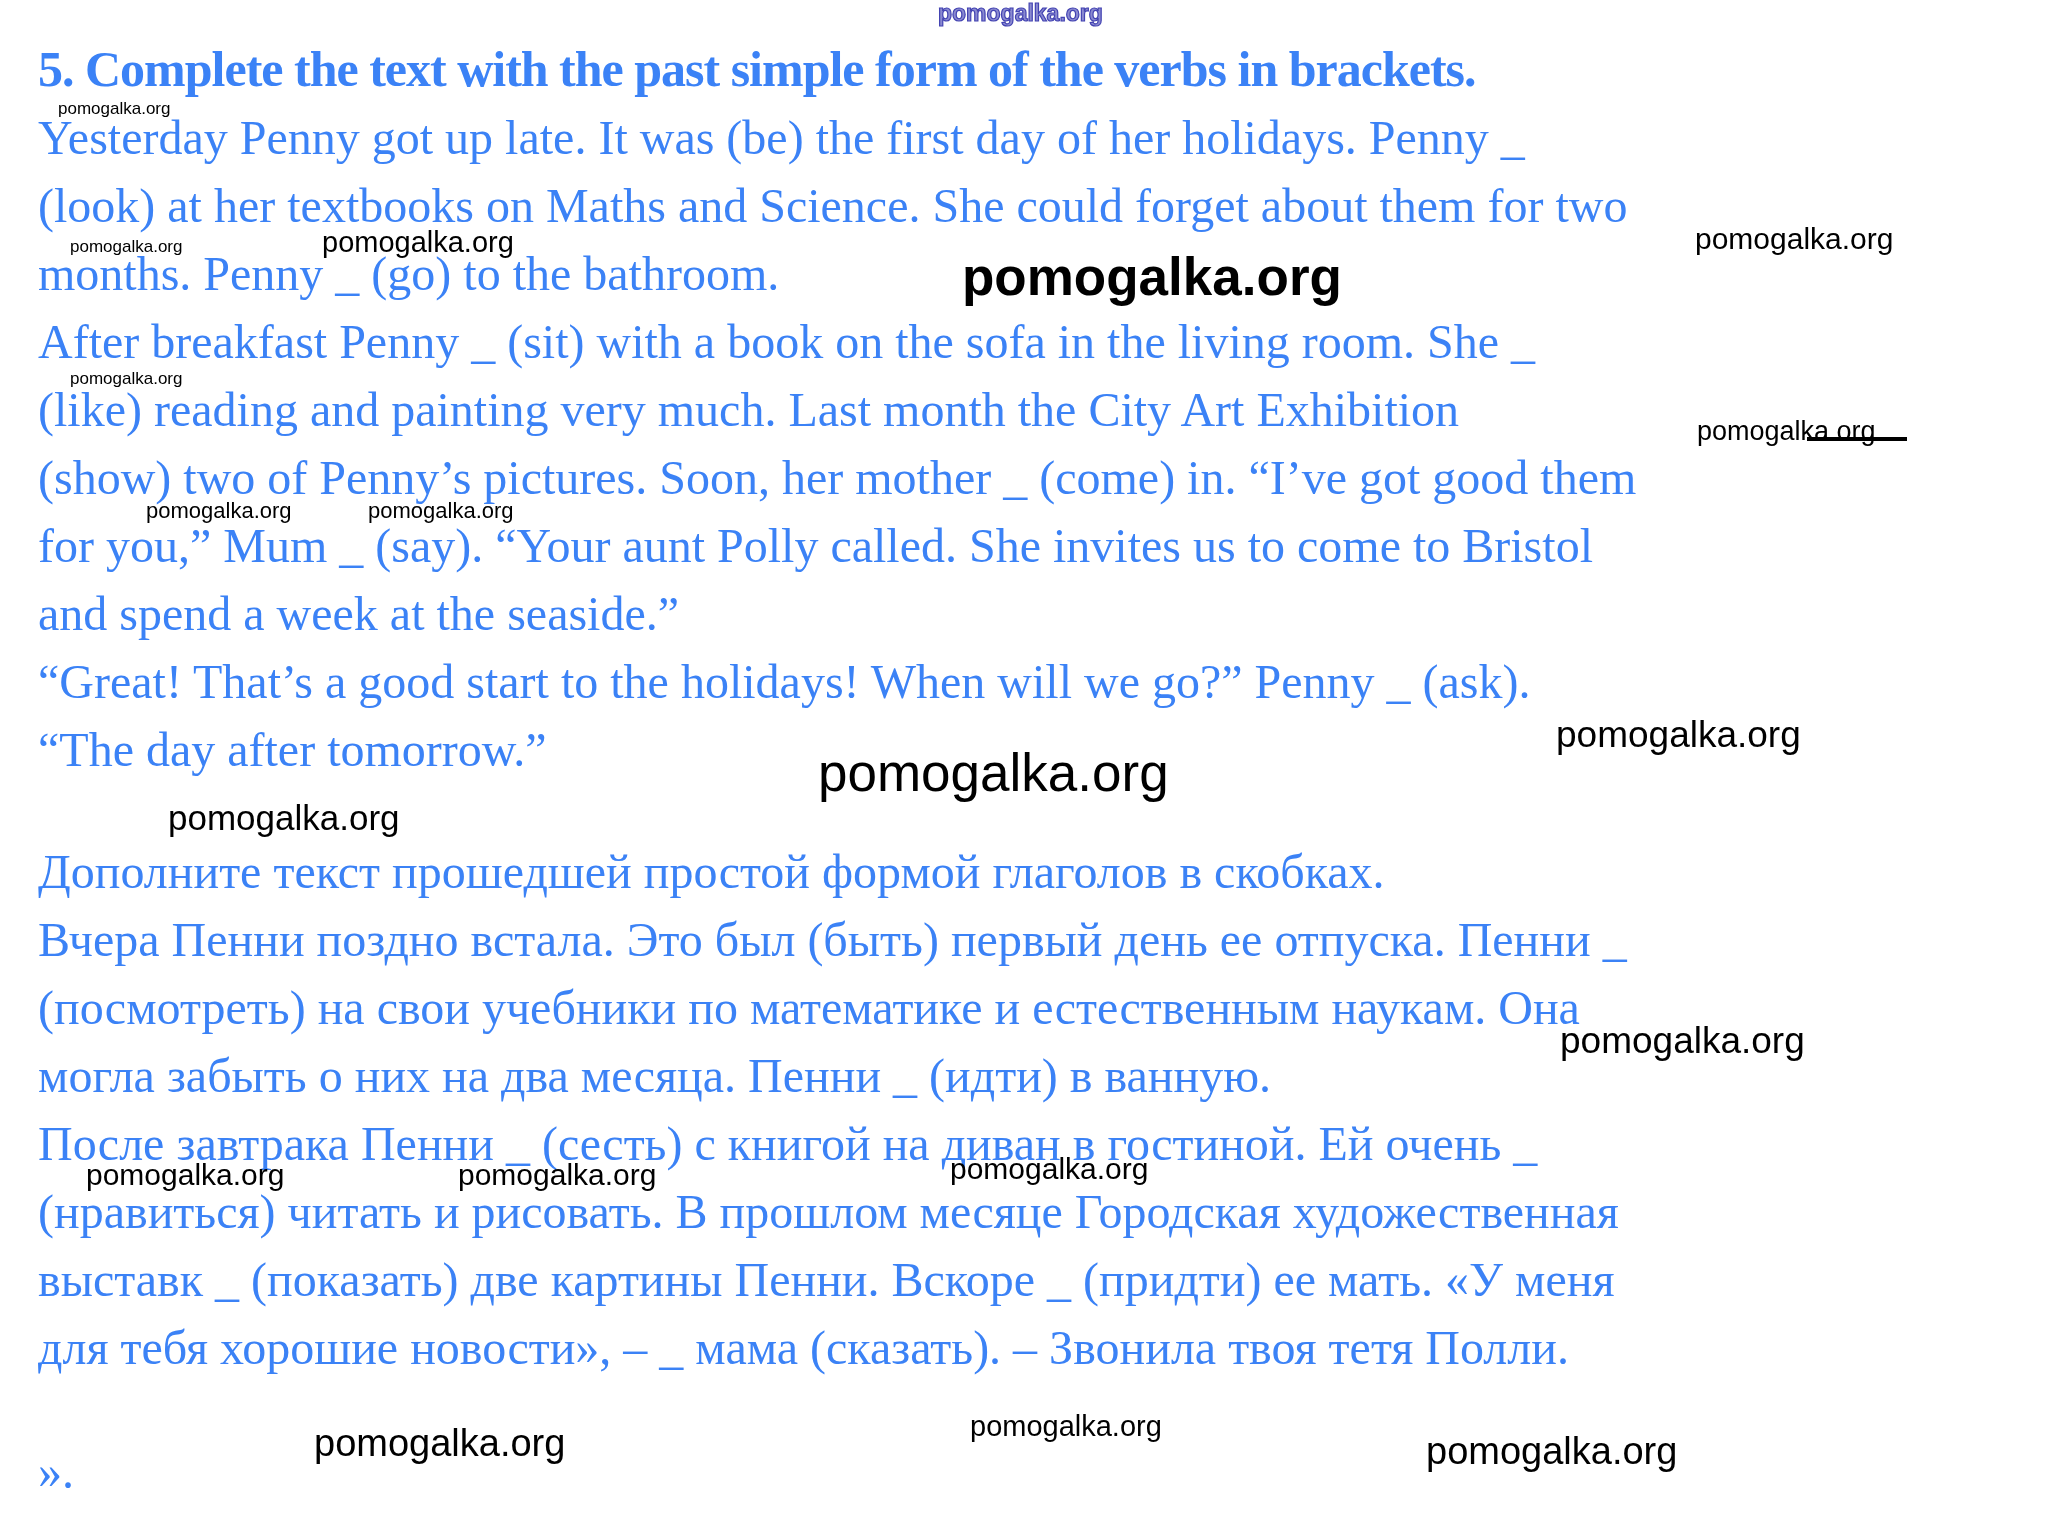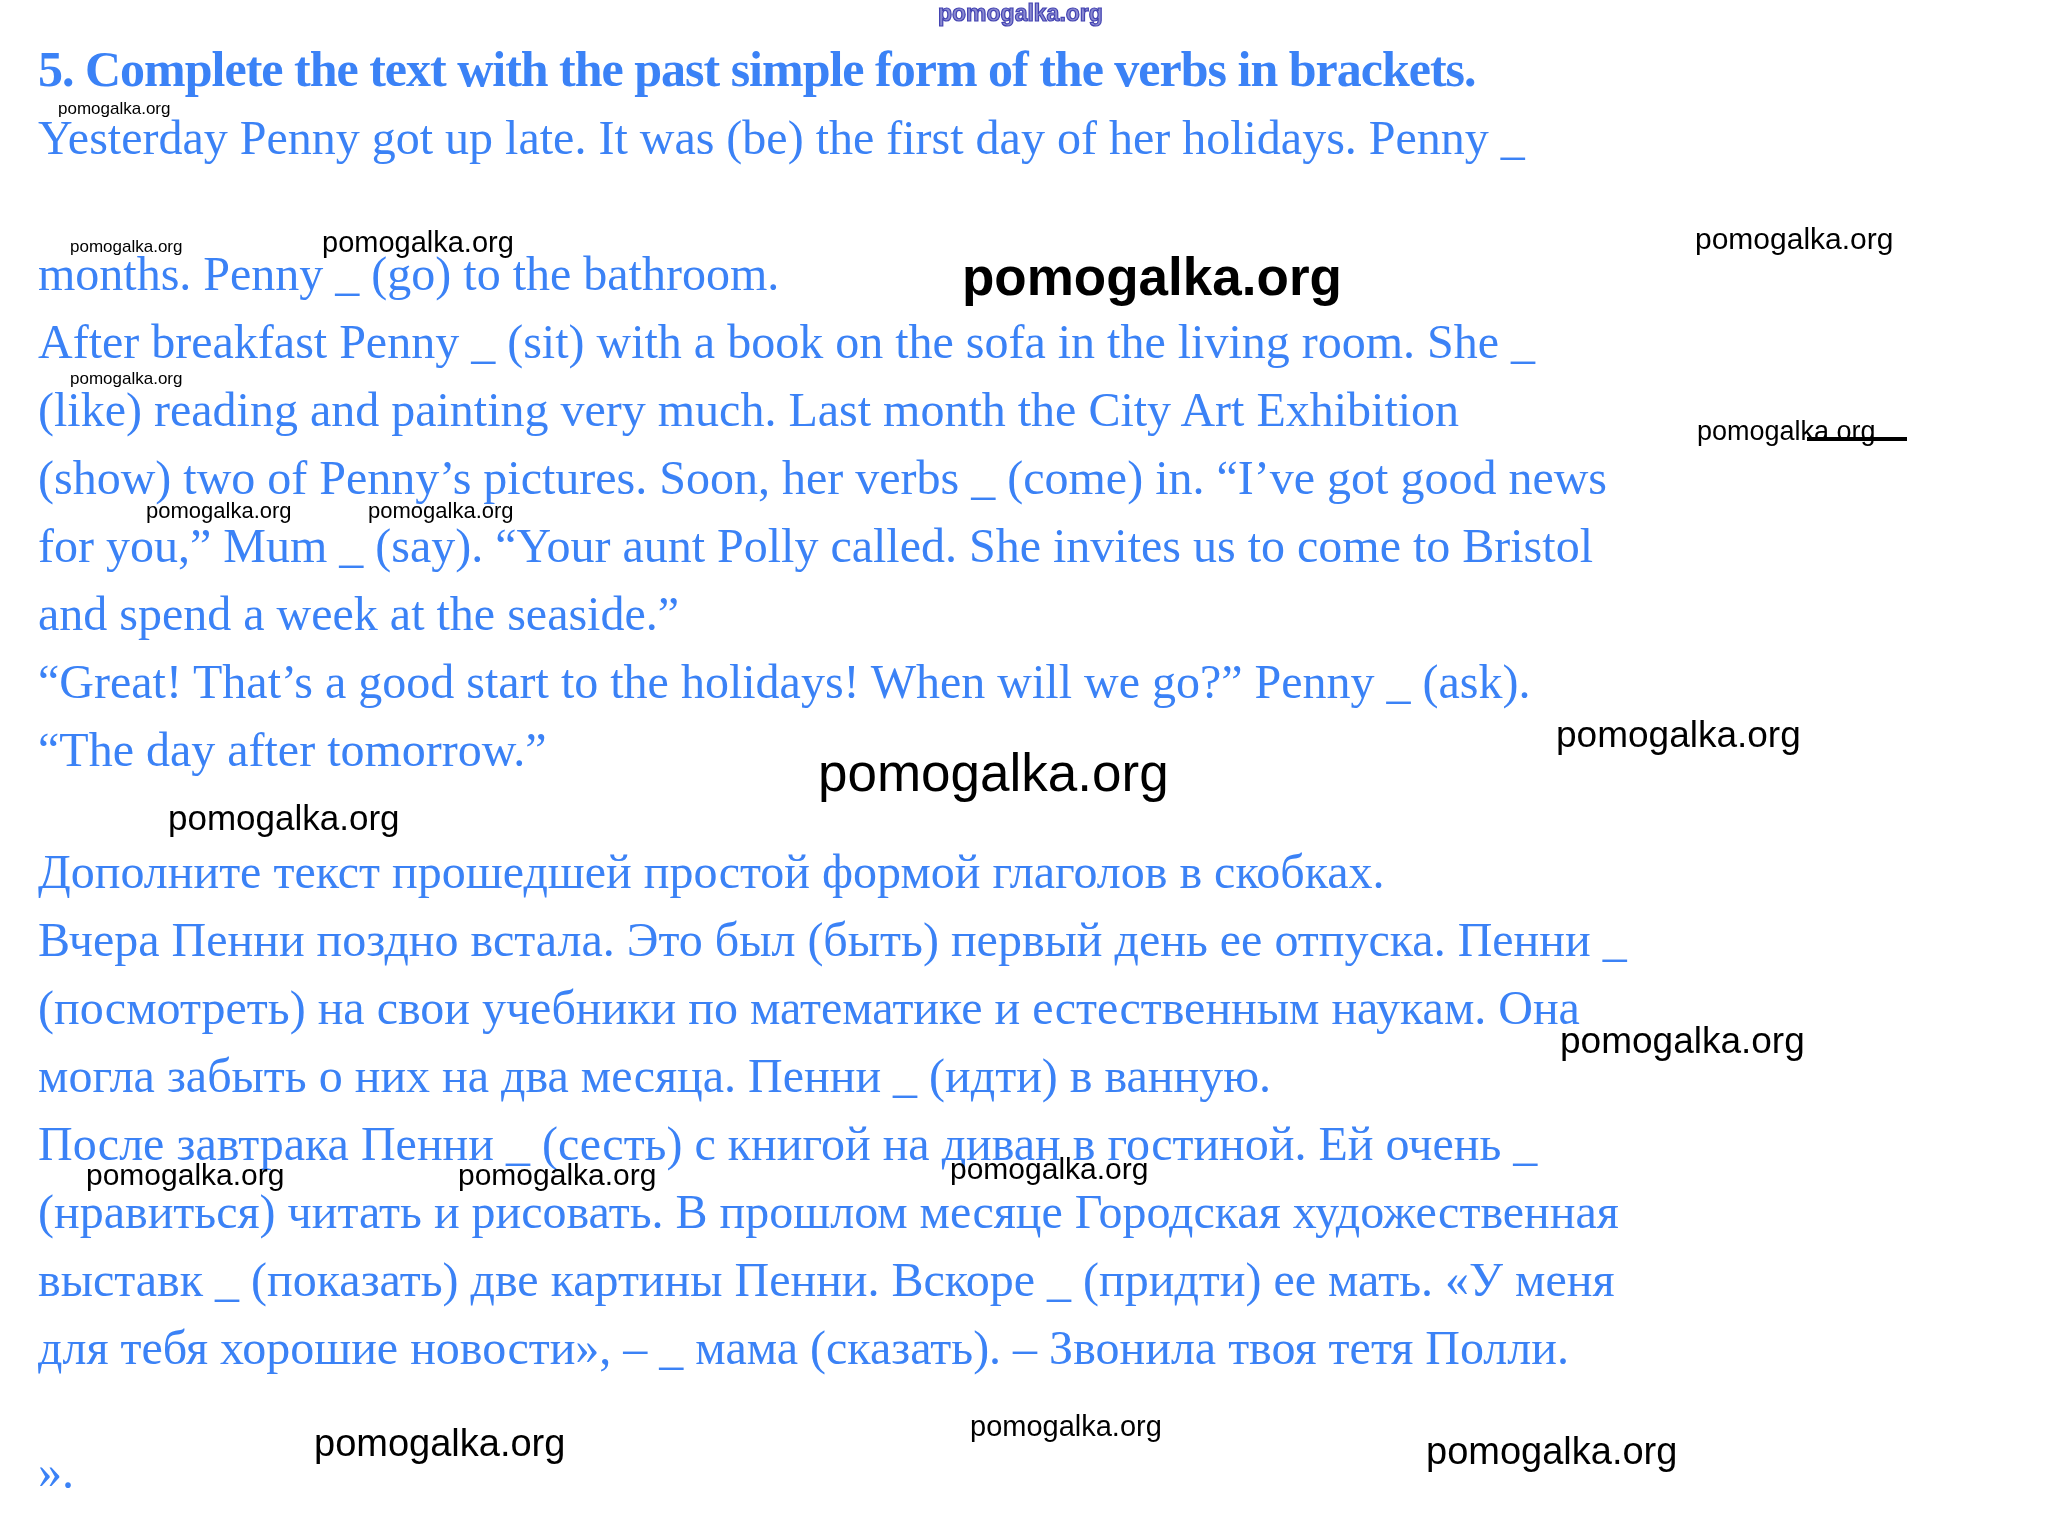--- a/index.html
+++ b/index.html
@@ -44,24 +44,25 @@
   }
 </style>
 </head>
 <body>
 
 <div class="page">
 
   <div class="ln title" style="top:42px">5. Complete the text with the past simple form of the verbs in brackets.</div>
 
   <div class="ln" style="top:112px">Yesterday Penny got up late. It was (be) the first day of her holidays. Penny _</div>
+  <div class="ln" style="top:180px">(look) at her textbooks on Maths and Science. She could forget about them for two</div>
   <div class="ln" style="top:248px">months. Penny _ (go) to the bathroom.</div>
   <div class="ln" style="top:316px">After breakfast Penny _ (sit) with a book on the sofa in the living room. She _</div>
   <div class="ln" style="top:384px">(like) reading and painting very much. Last month the City Art Exhibition</div>
-  <div class="ln" style="top:452px">(show) two of Penny’s pictures. Soon, her verbs _ (come) in. “I’ve got good news</div>
+  <div class="ln" style="top:452px">(show) two of Penny’s pictures. Soon, her mother _ (come) in. “I’ve got good them</div>
   <div class="ln" style="top:520px">for you,” Mum _ (say). “Your aunt Polly called. She invites us to come to Bristol</div>
   <div class="ln" style="top:588px">and spend a week at the seaside.”</div>
   <div class="ln" style="top:656px">“Great! That’s a good start to the holidays! When will we go?” Penny _ (ask).</div>
   <div class="ln" style="top:724px">“The day after tomorrow.”</div>
 
   <div class="ln" style="top:846px">Дополните текст прошедшей простой формой глаголов в скобках.</div>
   <div class="ln" style="top:914px">Вчера Пенни поздно встала. Это был (быть) первый день ее отпуска. Пенни _</div>
   <div class="ln" style="top:982px">(посмотреть) на свои учебники по математике и естественным наукам. Она</div>
   <div class="ln" style="top:1050px">могла забыть о них на два месяца. Пенни _ (идти) в ванную.</div>
   <div class="ln" style="top:1118px">После завтрака Пенни _ (сесть) с книгой на диван в гостиной. Ей очень _</div>

